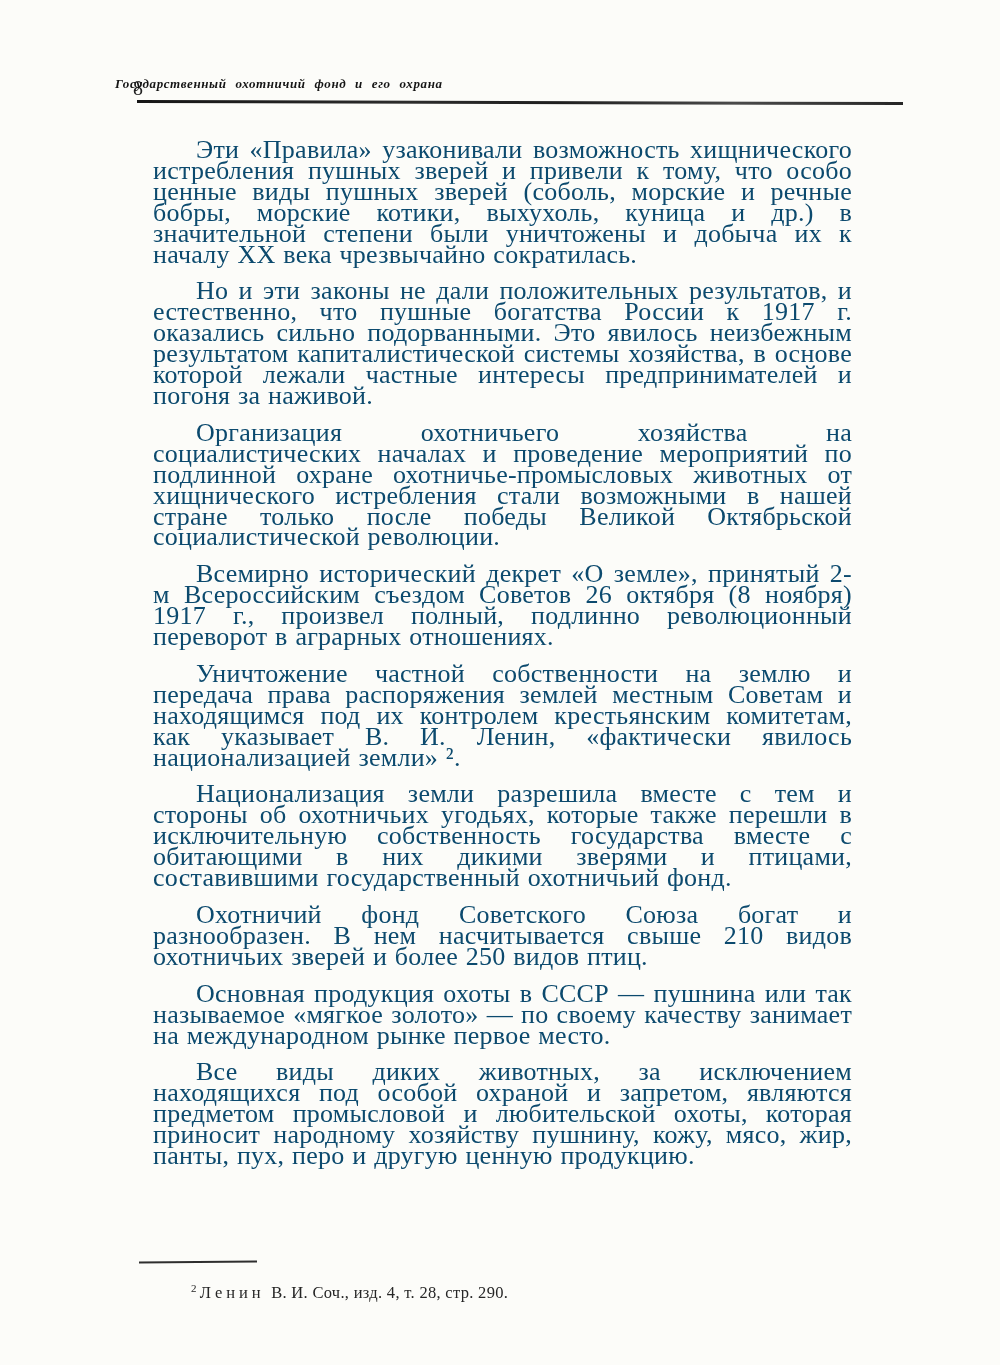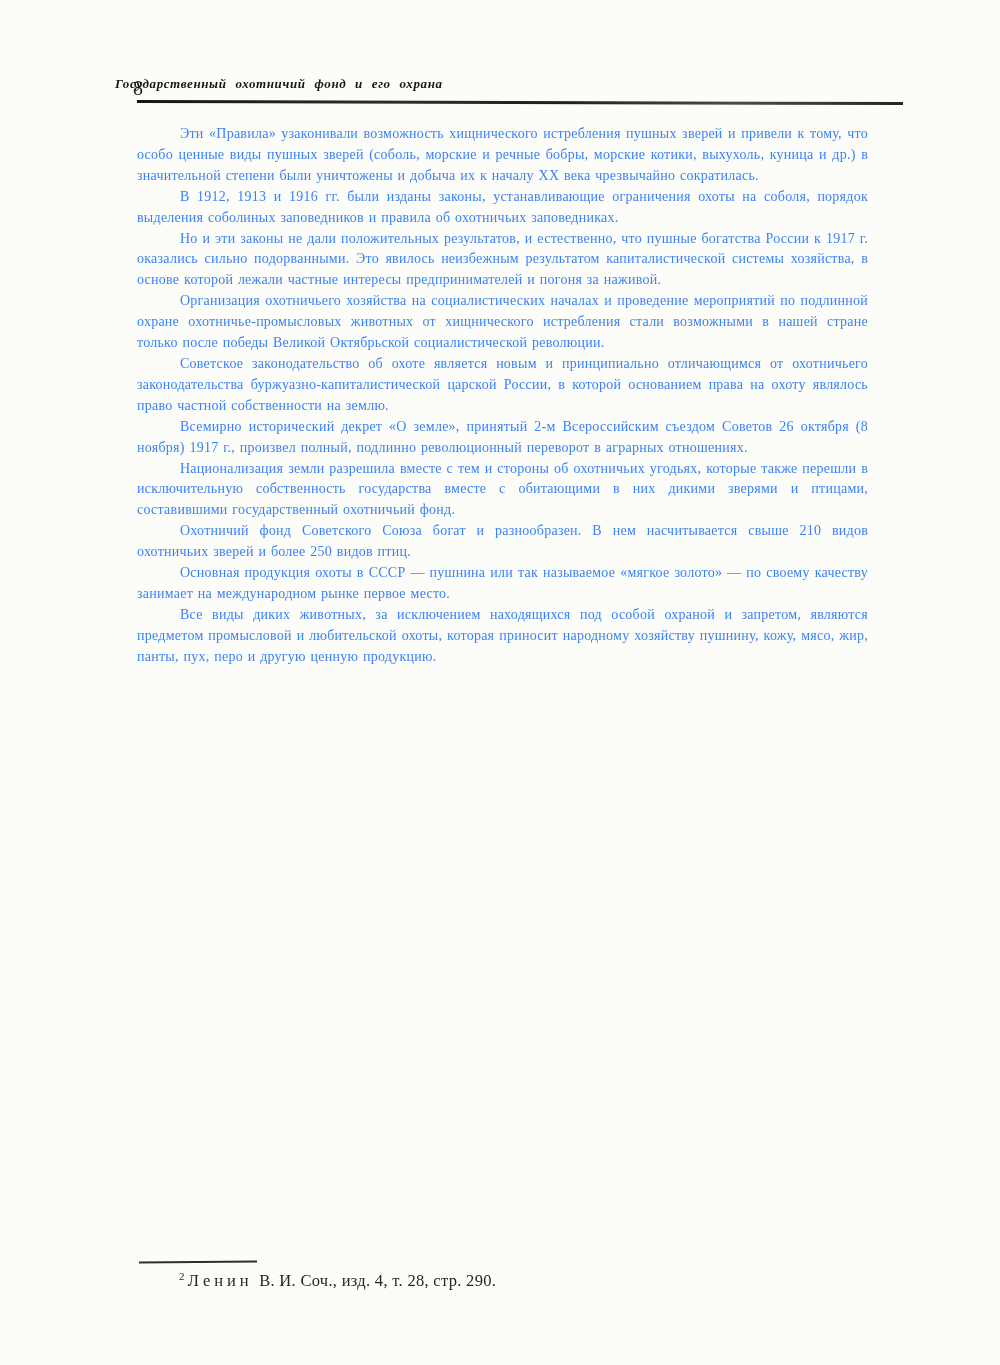--- a/index.html
+++ b/index.html
@@ -48,43 +48,43 @@
     transform: rotate(0.15deg);
   }
   .body {
     position: absolute;
     top: 124px;
     left: 137px;
     width: 731px;
     text-align: justify;
   }
   .body p {
-    margin: 0;
+    margin: 16px;
     text-indent: 43px;
-    font-size: 14px;
+    font-size: 26px;
     line-height: 20.9px;
     letter-spacing: 0.25px;
     word-spacing: 1px;
-    color: #3b82f6;
+    color: #0c4a6e;
   }
   .fn-rule {
     position: absolute;
     top: 1261px;
     left: 139px;
     width: 118px;
     height: 2px;
     background: #2e2e2e;
     transform: rotate(-0.4deg);
   }
   .footnote {
     position: absolute;
     top: 1271px;
     left: 137px;
     width: 731px;
-    margin: 0;
+    margin: 12px;
     font-size: 16.5px;
     letter-spacing: 0.3px;
     color: #262626;
     text-indent: 42px;
   }
   .footnote sup {
     font-size: 11px;
     line-height: 0;
   }
   .fn-author {
@@ -98,25 +98,24 @@
 <div class="page">
 
   <div class="header">
     <span class="pagenum">8</span>
     <span class="running-title">Государственный охотничий фонд и его охрана</span>
   </div>
   <div class="header-rule"></div>
 
   <div class="body">
     <p>Эти «Правила» узаконивали возможность хищнического истребления пушных зверей и привели к тому, что особо ценные виды пушных зверей (соболь, морские и речные бобры, морские котики, выхухоль, куница и др.) в значительной степени были уничтожены и добыча их к началу XX века чрезвычайно сократилась.</p>
-    <p>В 1912, 1913 и 1916 гг. были изданы законы, устанавливающие ограничения охоты на соболя, порядок выделения соболиных заповедников и правила об охотничьих заповедниках.</p>
     <p>Но и эти законы не дали положительных результатов, и естественно, что пушные богатства России к 1917 г. оказались сильно подорванными. Это явилось неизбежным результатом капиталистической системы хозяйства, в основе которой лежали частные интересы предпринимателей и погоня за наживой.</p>
     <p>Организация охотничьего хозяйства на социалистических началах и проведение мероприятий по подлинной охране охотничье-промысловых животных от хищнического истребления стали возможными в нашей стране только после победы Великой Октябрьской социалистической революции.</p>
-    <p>Советское законодательство об охоте является новым и принципиально отличающимся от охотничьего законодательства буржуазно-капиталистической царской России, в которой основанием права на охоту являлось право частной собственности на землю.</p>
     <p>Всемирно исторический декрет «О земле», принятый 2-м Всероссийским съездом Советов 26 октября (8 ноября) 1917 г., произвел полный, подлинно революционный переворот в аграрных отношениях.</p>
+    <p>Уничтожение частной собственности на землю и передача права распоряжения землей местным Советам и находящимся под их контролем крестьянским комитетам, как указывает В. И. Ленин, «фактически явилось национализацией земли» ².</p>
     <p>Национализация земли разрешила вместе с тем и стороны об охотничьих угодьях, которые также перешли в исключительную собственность государства вместе с обитающими в них дикими зверями и птицами, составившими государственный охотничьий фонд.</p>
     <p>Охотничий фонд Советского Союза богат и разнообразен. В нем насчитывается свыше 210 видов охотничьих зверей и более 250 видов птиц.</p>
     <p>Основная продукция охоты в СССР — пушнина или так называемое «мягкое золото» — по своему качеству занимает на международном рынке первое место.</p>
     <p>Все виды диких животных, за исключением находящихся под особой охраной и запретом, являются предметом промысловой и любительской охоты, которая приносит народному хозяйству пушнину, кожу, мясо, жир, панты, пух, перо и другую ценную продукцию.</p>
   </div>
 
   <div class="fn-rule"></div>
   <p class="footnote"><sup>2</sup><span class="fn-author">Ленин</span> <span>В. И. Соч., изд. 4, т. 28, стр. 290.</span></p>
 
 </div>

